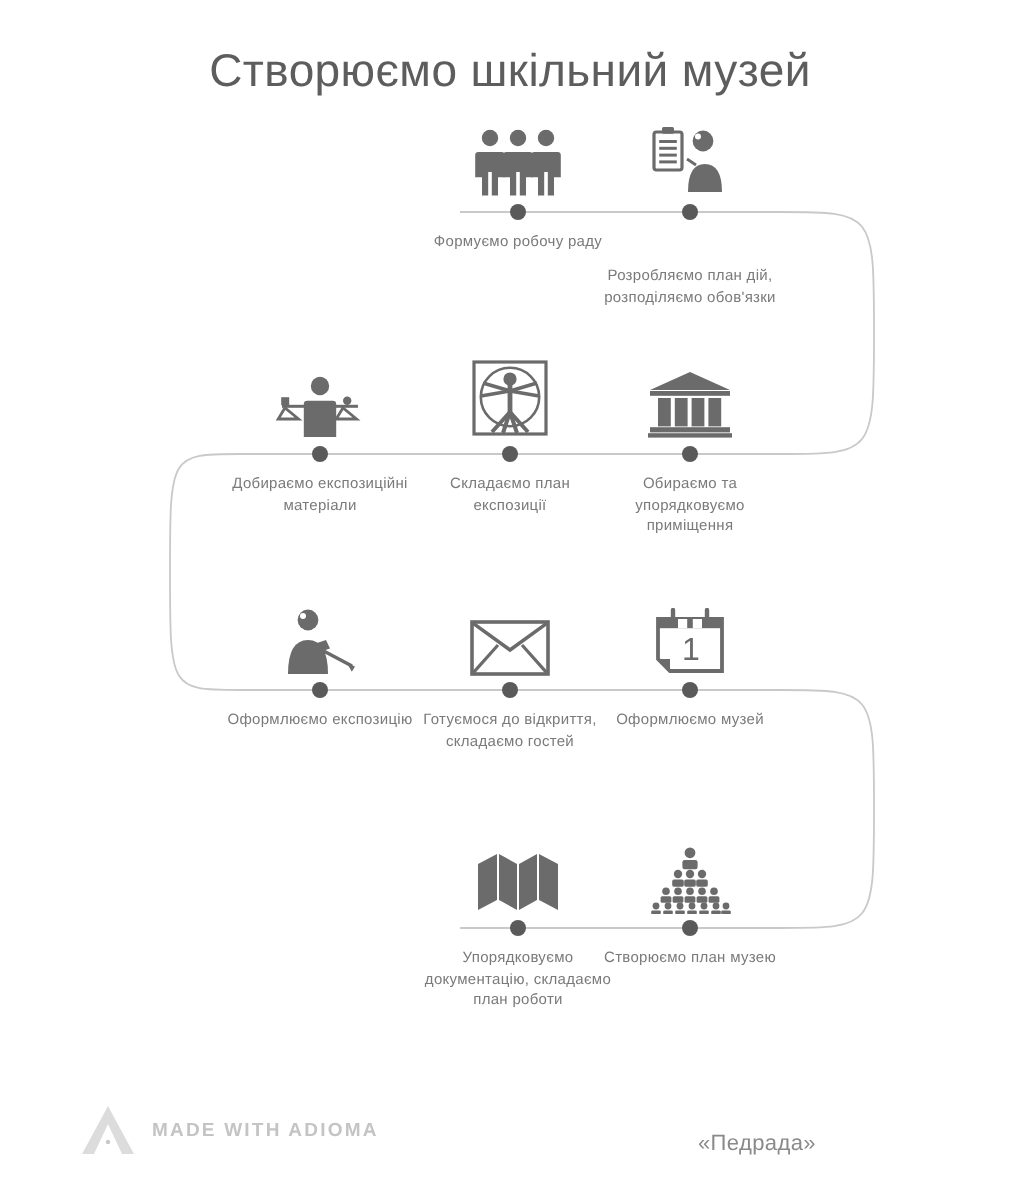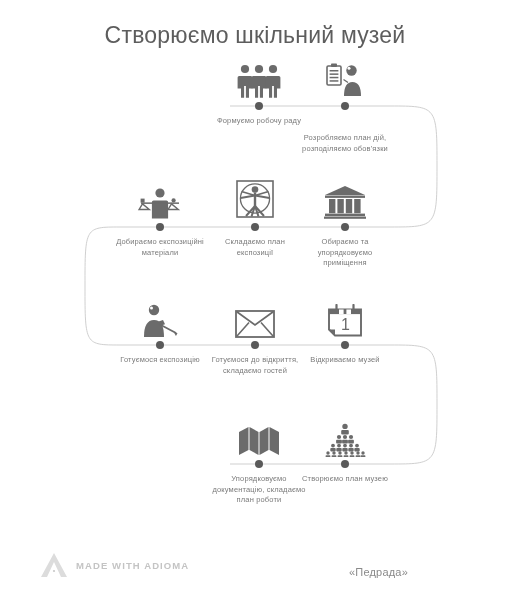--- a/index.html
+++ b/index.html
@@ -217,21 +217,21 @@
           <svg width="40" height="34" viewBox="0 0 40 34">
         <circle cx="14" cy="6" r="5.2" fill="#6b6b6b"></circle>
         <path d="M4 33 q0 -17 10 -17 q10 0 10 17 z" fill="#6b6b6b"></path>
         <circle cx="11.5" cy="4" r="1.5" fill="#ffffff"></circle>
         <path d="M19 20 L36 29" stroke="#6b6b6b" stroke-width="1.8" fill="none"></path>
         <path d="M18.5 17.5 l4.5 -1.5 l2 4.2 l-4.5 1.6 z" fill="#6b6b6b"></path>
         <path d="M33.5 27.5 l4 1.8 l-1.6 2.6 z" fill="#6b6b6b"></path>
       </svg>
         </div>
         <div class="step-dot" style="top: 341px;"></div>
-        <div class="step-label" style="top: 355px;">Готуємося експозицію</div>
+        <div class="step-label" style="top: 355px;">Оформлюємо експозицію</div>
       </div>
       <div class="step" style="left: 255px; top: 0px;">
         <div class="step-icon" style="top: 294px;">
           <svg width="40" height="28" viewBox="0 0 40 28">
         <rect x="1" y="1" width="38" height="26" fill="none" stroke="#6b6b6b" stroke-width="1.8"></rect>
         <path d="M1.8 1.8 L20 15 L38.2 1.8" fill="none" stroke="#6b6b6b" stroke-width="1.8"></path>
         <path d="M1.8 26.2 L14 12.5 M38.2 26.2 L26 12.5" fill="none" stroke="#6b6b6b" stroke-width="1.6"></path>
       </svg>
         </div>
         <div class="step-dot" style="top: 341px;"></div>
@@ -243,21 +243,21 @@
         <path d="M9.5 1 v6 M26.5 1 v6" stroke="#6b6b6b" stroke-width="2.2" stroke-linecap="round"></path>
         <path d="M2 5.5 h32 v26 h-26 l-6 -6 z" fill="none" stroke="#6b6b6b" stroke-width="1.9"></path>
         <rect x="2" y="5.5" width="32" height="4.6" fill="#6b6b6b"></rect>
         <rect x="12" y="5.5" width="4.6" height="4.6" fill="#ffffff"></rect>
         <rect x="19.4" y="5.5" width="4.6" height="4.6" fill="#ffffff"></rect>
         <path d="M8 31.5 l0 -6 l-6 0 z" fill="#6b6b6b"></path>
         <text x="18.4" y="26" font-family="Liberation Sans, sans-serif" font-size="16" fill="#6b6b6b" text-anchor="middle">1</text>
       </svg>
         </div>
         <div class="step-dot" style="top: 341px;"></div>
-        <div class="step-label" style="top: 355px;">Відкриваємо музей</div>
+        <div class="step-label" style="top: 355px;">Оформлюємо музей</div>
       </div>
       <div class="step" style="left: 259px; top: 0px;">
         <div class="step-icon" style="top: 413px;">
           <svg width="44" height="32" viewBox="0 0 44 32">
         <path d="M2 7 L11.5 2 L11.5 25 L2 30 Z" fill="#6b6b6b"></path>
         <path d="M12.5 2 L21.5 7 L21.5 30 L12.5 25 Z" fill="#6b6b6b"></path>
         <path d="M22.5 7 L31.5 2 L31.5 25 L22.5 30 Z" fill="#6b6b6b"></path>
         <path d="M32.5 2 L42 7 L42 30 L32.5 25 Z" fill="#6b6b6b"></path>
       </svg>
         </div>

